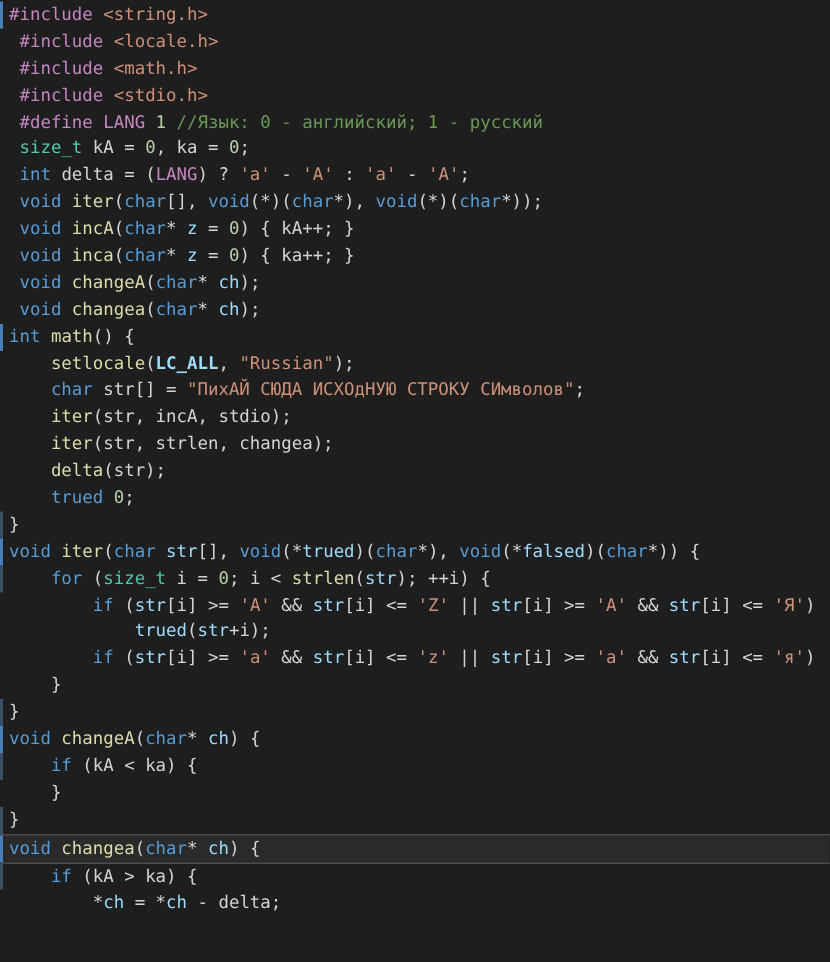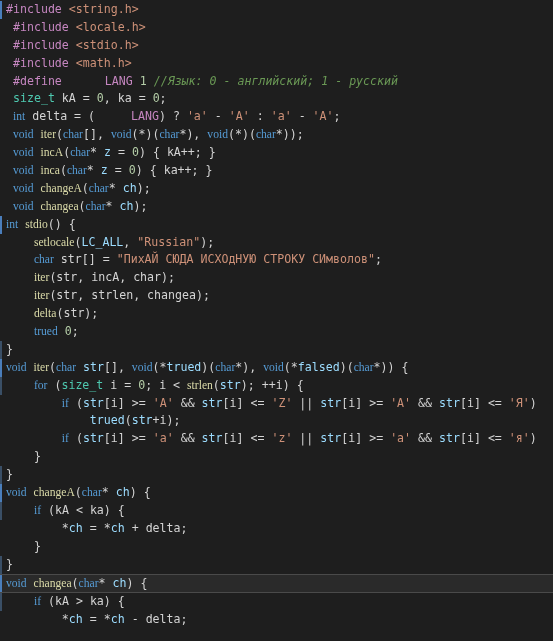--- a/index.html
+++ b/index.html
@@ -59,64 +59,63 @@
     top: 0;
     width: 2px;
     height: 100%;
     background: #4a7ebb;
   }
   .guide.faint { background: #3a4f66; }
 
   
   .t-pre      { color: #c586c0; }
   .t-str      { color: #ce9178; }  
-  .t-cmt      { color: #6a9955; font-style: italic; }  
-  .t-kw       { color: #569cd6; font-family: Liberation Serif, serif; }  
+  .t-cmt      { color: #6a9955; }  
+  .t-kw       { color: #569cd6; }  
   .t-type     { color: #4ec9b0; }  
-  .t-fn       { color: #dcdcaa; font-family: Liberation Serif, serif; }  
+  .t-fn       { color: #dcdcaa; }  
   .t-num      { color: #b5cea8; }  
   .t-var      { color: #9cdcfe; }  
-  .t-const    { color: #c586c0; margin-left: 36px; }  
-  .t-constblu { color: #9cdcfe; }  
+  .t-const    { color: #c586c0; }  
+  .t-constblu { color: #9cdcfe; font-weight: bold; }  
   .t-punct    { color: #d4d4d4; }
 </style>
 </head>
 <body>
 
 <div id="editor">
   <div class="code-area">
       <div class="line"><span class="guide"></span><span class="t-pre">#include </span><span class="t-str">&lt;string.h&gt;</span></div>
       <div class="line"><span class="t-pre"> #include </span><span class="t-str">&lt;locale.h&gt;</span></div>
+      <div class="line"><span class="t-pre"> #include </span><span class="t-str">&lt;math.h&gt;</span></div>
       <div class="line"><span class="t-pre"> #include </span><span class="t-str">&lt;stdio.h&gt;</span></div>
-      <div class="line"><span class="t-pre"> #include </span><span class="t-str">&lt;math.h&gt;</span></div>
       <div class="line"><span class="t-pre"> #define </span><span class="t-const">LANG</span><span class="t-punct"> </span><span class="t-num">1</span><span class="t-punct"> </span><span class="t-cmt">//Язык: 0 - английский; 1 - русский</span></div>
       <div class="line"><span class="t-punct"> </span><span class="t-type">size_t</span><span class="t-punct"> kA = </span><span class="t-num">0</span><span class="t-punct">, ka = </span><span class="t-num">0</span><span class="t-punct">;</span></div>
       <div class="line"><span class="t-punct"> </span><span class="t-kw">int</span><span class="t-punct"> delta = (</span><span class="t-const">LANG</span><span class="t-punct">) ? </span><span class="t-str">'a'</span><span class="t-punct"> - </span><span class="t-str">'A'</span><span class="t-punct"> : </span><span class="t-str">'a'</span><span class="t-punct"> - </span><span class="t-str">'A'</span><span class="t-punct">;</span></div>
       <div class="line"><span class="t-punct"> </span><span class="t-kw">void</span><span class="t-punct"> </span><span class="t-fn">iter</span><span class="t-punct">(</span><span class="t-kw">char</span><span class="t-punct">[], </span><span class="t-kw">void</span><span class="t-punct">(*)(</span><span class="t-kw">char</span><span class="t-punct">*), </span><span class="t-kw">void</span><span class="t-punct">(*)(</span><span class="t-kw">char</span><span class="t-punct">*));</span></div>
       <div class="line"><span class="t-punct"> </span><span class="t-kw">void</span><span class="t-punct"> </span><span class="t-fn">incA</span><span class="t-punct">(</span><span class="t-kw">char</span><span class="t-punct">* </span><span class="t-var">z</span><span class="t-punct"> = </span><span class="t-num">0</span><span class="t-punct">) { kA++; }</span></div>
       <div class="line"><span class="t-punct"> </span><span class="t-kw">void</span><span class="t-punct"> </span><span class="t-fn">inca</span><span class="t-punct">(</span><span class="t-kw">char</span><span class="t-punct">* </span><span class="t-var">z</span><span class="t-punct"> = </span><span class="t-num">0</span><span class="t-punct">) { ka++; }</span></div>
       <div class="line"><span class="t-punct"> </span><span class="t-kw">void</span><span class="t-punct"> </span><span class="t-fn">changeA</span><span class="t-punct">(</span><span class="t-kw">char</span><span class="t-punct">* </span><span class="t-var">ch</span><span class="t-punct">);</span></div>
       <div class="line"><span class="t-punct"> </span><span class="t-kw">void</span><span class="t-punct"> </span><span class="t-fn">changea</span><span class="t-punct">(</span><span class="t-kw">char</span><span class="t-punct">* </span><span class="t-var">ch</span><span class="t-punct">);</span></div>
-      <div class="line"><span class="guide"></span><span class="t-kw">int</span><span class="t-punct"> </span><span class="t-fn">stdio</span><span class="t-punct">() {</span></div>
+      <div class="line"><span class="guide"></span><span class="t-kw">int</span><span class="t-punct"> </span><span class="t-fn">math</span><span class="t-punct">() {</span></div>
       <div class="line"><span class="t-punct">    </span><span class="t-fn">setlocale</span><span class="t-punct">(</span><span class="t-constblu">LC_ALL</span><span class="t-punct">, </span><span class="t-str">"Russian"</span><span class="t-punct">);</span></div>
       <div class="line"><span class="t-punct">    </span><span class="t-kw">char</span><span class="t-punct"> str[] = </span><span class="t-str">"ПихАЙ СЮДА ИСХОдНУЮ СТРОКУ СИмволов"</span><span class="t-punct">;</span></div>
-      <div class="line"><span class="t-punct">    </span><span class="t-fn">iter</span><span class="t-punct">(str, incA, char);</span></div>
+      <div class="line"><span class="t-punct">    </span><span class="t-fn">iter</span><span class="t-punct">(str, incA, stdio);</span></div>
       <div class="line"><span class="t-punct">    </span><span class="t-fn">iter</span><span class="t-punct">(str, strlen, changea);</span></div>
       <div class="line"><span class="t-punct">    </span><span class="t-fn">delta</span><span class="t-punct">(str);</span></div>
       <div class="line"><span class="t-punct">    </span><span class="t-kw">trued</span><span class="t-punct"> </span><span class="t-num">0</span><span class="t-punct">;</span></div>
       <div class="line"><span class="guide faint"></span><span class="t-punct">}</span></div>
       <div class="line"><span class="guide"></span><span class="t-kw">void</span><span class="t-punct"> </span><span class="t-fn">iter</span><span class="t-punct">(</span><span class="t-kw">char</span><span class="t-punct"> </span><span class="t-var">str</span><span class="t-punct">[], </span><span class="t-kw">void</span><span class="t-punct">(*</span><span class="t-var">trued</span><span class="t-punct">)(</span><span class="t-kw">char</span><span class="t-punct">*), </span><span class="t-kw">void</span><span class="t-punct">(*</span><span class="t-var">falsed</span><span class="t-punct">)(</span><span class="t-kw">char</span><span class="t-punct">*)) {</span></div>
       <div class="line"><span class="guide faint"></span><span class="t-punct">    </span><span class="t-kw">for</span><span class="t-punct"> (</span><span class="t-type">size_t</span><span class="t-punct"> i = </span><span class="t-num">0</span><span class="t-punct">; i &lt; </span><span class="t-fn">strlen</span><span class="t-punct">(</span><span class="t-var">str</span><span class="t-punct">); ++i) {</span></div>
       <div class="line"><span class="t-punct">        </span><span class="t-kw">if</span><span class="t-punct"> (</span><span class="t-var">str</span><span class="t-punct">[i] &gt;= </span><span class="t-str">'A'</span><span class="t-punct"> &amp;&amp; </span><span class="t-var">str</span><span class="t-punct">[i] &lt;= </span><span class="t-str">'Z'</span><span class="t-punct"> || </span><span class="t-var">str</span><span class="t-punct">[i] &gt;= </span><span class="t-str">'А'</span><span class="t-punct"> &amp;&amp; </span><span class="t-var">str</span><span class="t-punct">[i] &lt;= </span><span class="t-str">'Я'</span><span class="t-punct">)</span></div>
       <div class="line"><span class="t-punct">            </span><span class="t-var">trued</span><span class="t-punct">(</span><span class="t-var">str</span><span class="t-punct">+i);</span></div>
       <div class="line"><span class="t-punct">        </span><span class="t-kw">if</span><span class="t-punct"> (</span><span class="t-var">str</span><span class="t-punct">[i] &gt;= </span><span class="t-str">'a'</span><span class="t-punct"> &amp;&amp; </span><span class="t-var">str</span><span class="t-punct">[i] &lt;= </span><span class="t-str">'z'</span><span class="t-punct"> || </span><span class="t-var">str</span><span class="t-punct">[i] &gt;= </span><span class="t-str">'а'</span><span class="t-punct"> &amp;&amp; </span><span class="t-var">str</span><span class="t-punct">[i] &lt;= </span><span class="t-str">'я'</span><span class="t-punct">)</span></div>
       <div class="line"><span class="t-punct">    }</span></div>
       <div class="line"><span class="guide faint"></span><span class="t-punct">}</span></div>
       <div class="line"><span class="guide"></span><span class="t-kw">void</span><span class="t-punct"> </span><span class="t-fn">changeA</span><span class="t-punct">(</span><span class="t-kw">char</span><span class="t-punct">* </span><span class="t-var">ch</span><span class="t-punct">) {</span></div>
       <div class="line"><span class="guide faint"></span><span class="t-punct">    </span><span class="t-kw">if</span><span class="t-punct"> (kA &lt; ka) {</span></div>
-      <div class="line"><span class="t-punct">        *</span><span class="t-var">ch</span><span class="t-punct"> = *</span><span class="t-var">ch</span><span class="t-punct"> + delta;</span></div>
       <div class="line"><span class="t-punct">    }</span></div>
       <div class="line"><span class="guide faint"></span><span class="t-punct">}</span></div>
       <div class="line current"><span class="guide"></span><span class="t-kw">void</span><span class="t-punct"> </span><span class="t-fn">changea</span><span class="t-punct">(</span><span class="t-kw">char</span><span class="t-punct">* </span><span class="t-var">ch</span><span class="t-punct">) {</span></div>
       <div class="line"><span class="guide faint"></span><span class="t-punct">    </span><span class="t-kw">if</span><span class="t-punct"> (kA &gt; ka) {</span></div>
       <div class="line"><span class="t-punct">        *</span><span class="t-var">ch</span><span class="t-punct"> = *</span><span class="t-var">ch</span><span class="t-punct"> - delta;</span></div>
     </div>
 </div>
 
 </body></html>

